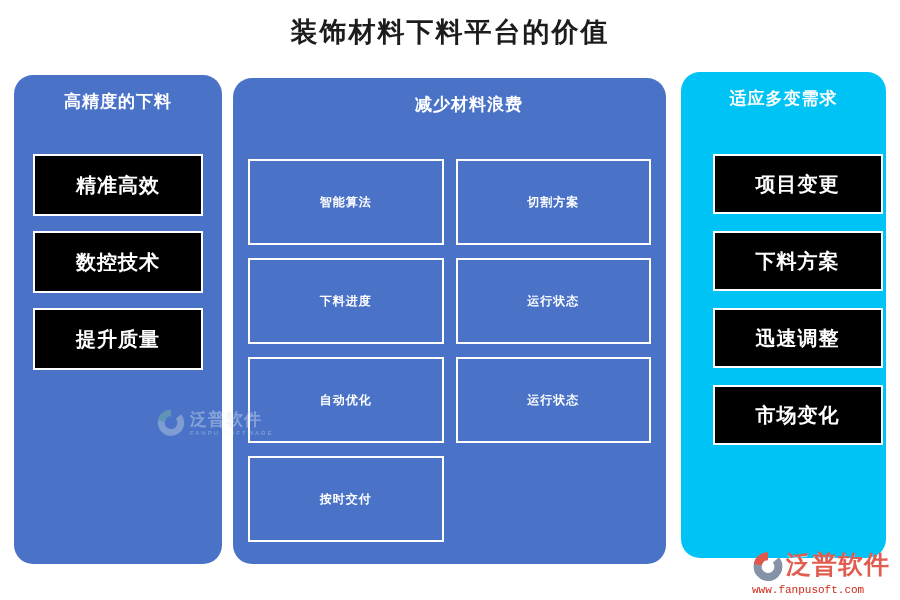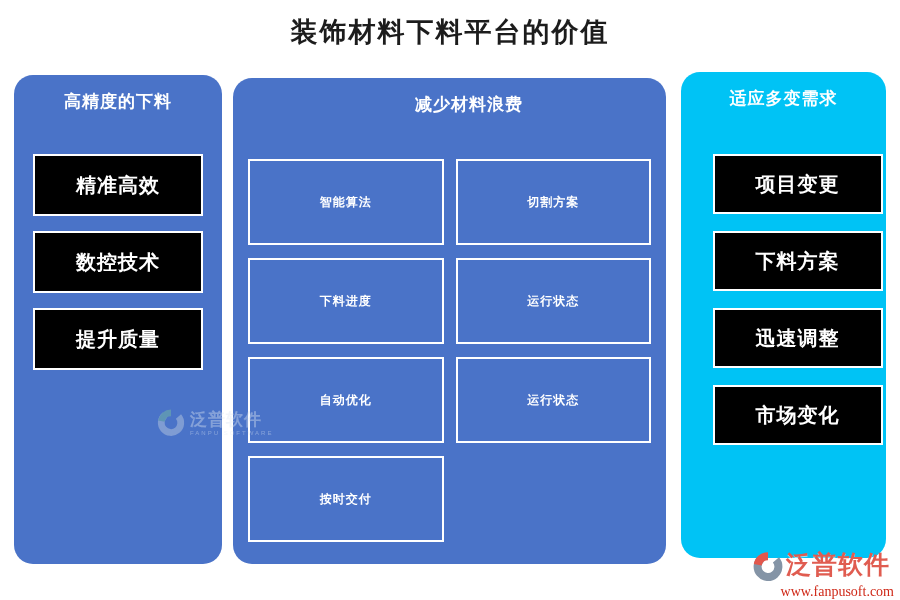--- a/index.html
+++ b/index.html
@@ -40,22 +40,22 @@
              gap:4px;opacity:0.40;pointer-events:none;}
   .watermark .wm-text-col{display:flex;flex-direction:column;line-height:1.1;}
   .watermark .wm-brand{font-size:17px;font-weight:bold;color:#dde6f2;letter-spacing:1px;}
   .watermark .wm-sub{font-size:6px;color:#dde6f2;letter-spacing:2px;}
 
   .brandmark{position:absolute;left:752px;top:547px;width:142px;z-index:5;}
   .brand-row{display:flex;align-items:flex-start;gap:2px;}
   .brand-name{font-size:25px;font-weight:bold;color:#e05c50;letter-spacing:1px;
               line-height:34px;
               text-shadow:0 1px 0 rgba(255,255,255,0.6);}
-  .brand-url{margin-top:-3px;text-align:right;font-size:14px;color:#cf2817;
-             font-family:Liberation Serif, serif;}
+  .brand-url{margin-top:-3px;text-align:left;font-size:11px;color:#cf2817;
+             font-family:Liberation Mono, monospace;}
 </style>
 </head>
 <body>
 
 <div class="canvas">
 
   <h1 class="title">装饰材料下料平台的价值</h1>
 
   <section class="panel panel-left">
     <div class="panel-header">高精度的下料</div>

